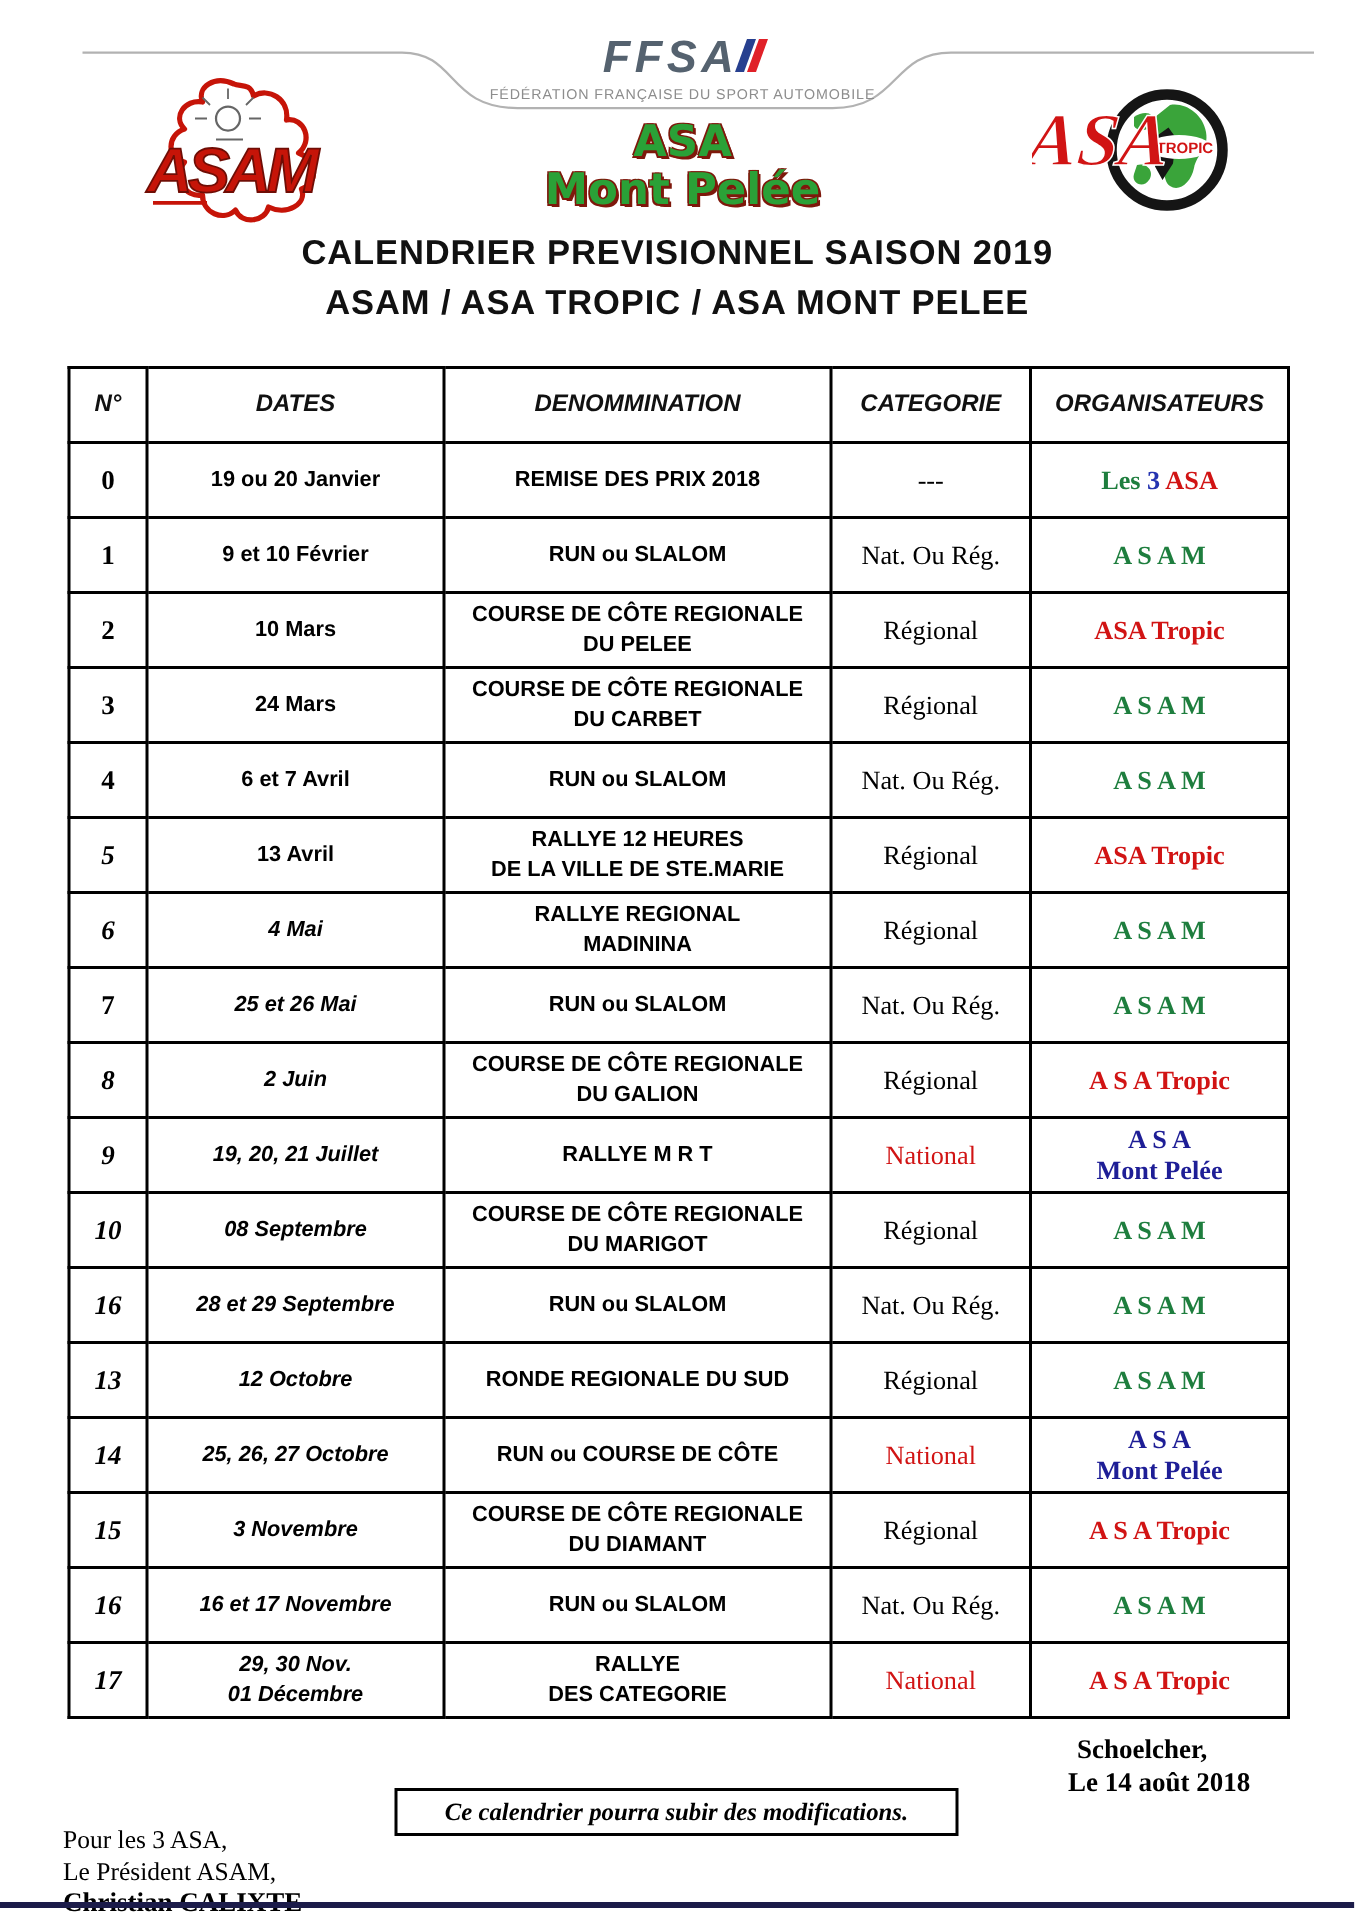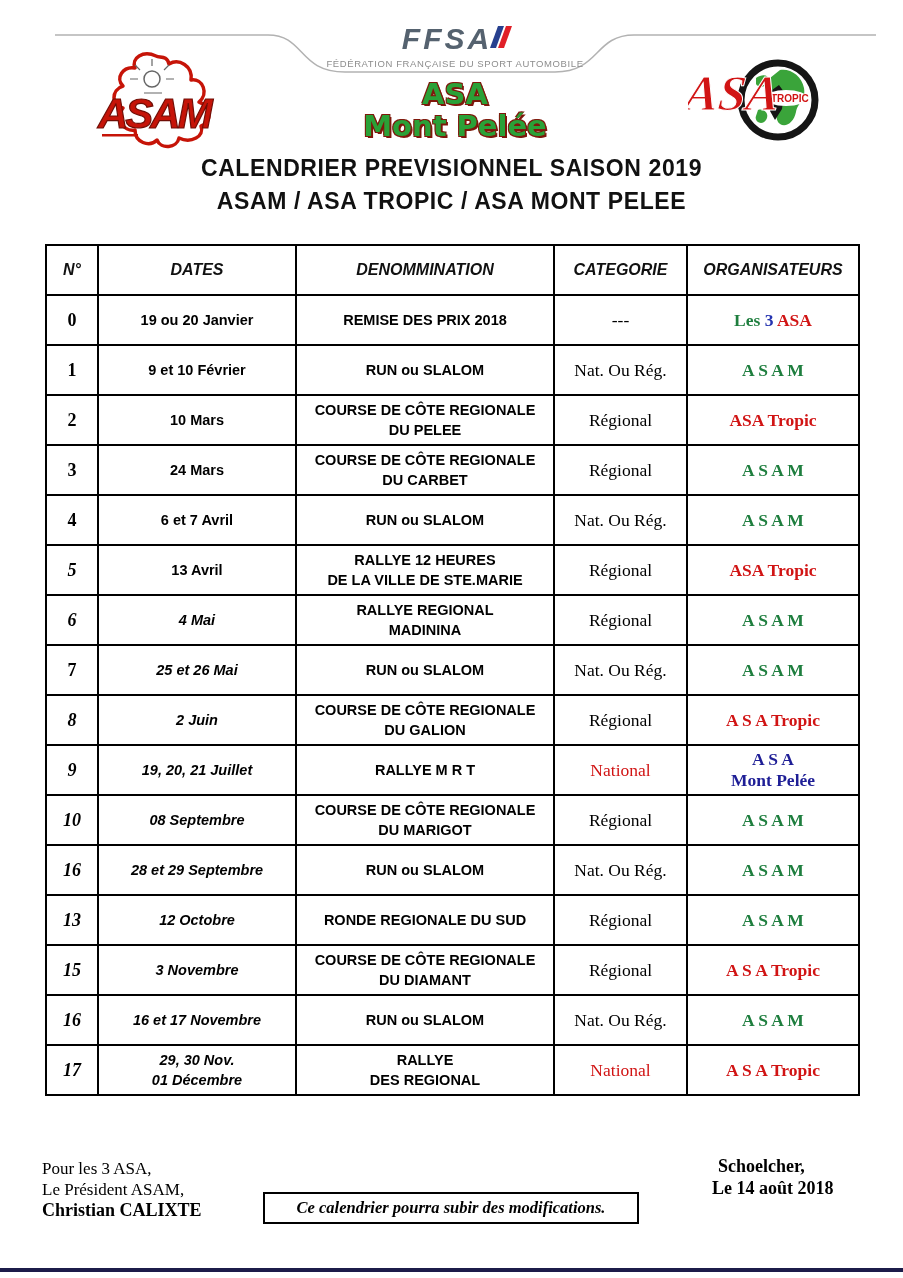--- a/index.html
+++ b/index.html
@@ -34,21 +34,21 @@
   #cal th{font-family:"Liberation Sans",sans-serif;font-style:italic;font-weight:bold;
           font-size:16px;color:#111;}
   .c-num{font-family:"Liberation Serif",serif;font-weight:bold;font-size:18px;}
   .c-date,.c-event{font-family:"Liberation Sans",sans-serif;font-weight:bold;
                    font-size:14.5px;line-height:20px;color:#000;}
   .c-cat{font-family:"Liberation Serif",serif;font-size:17.5px;}
   .c-org{font-family:"Liberation Serif",serif;font-weight:bold;font-size:17.5px;line-height:21px;}
   .it{font-style:italic;}
 
   
-  #foot-left{position:absolute;left:42px;top:1158px;font-family:"Liberation Serif",serif;
+  #foot-left{position:absolute;left:42px;top:1216px;font-family:"Liberation Serif",serif;
              font-size:17px;line-height:21px;color:#000;}
   #foot-left div:last-child{font-weight:bold;font-size:18px;}
   #note-box{position:absolute;left:263px;top:1192px;width:372px;height:28px;line-height:28px;
             border:2px solid #000;text-align:center;font-family:"Liberation Serif",serif;
             font-weight:bold;font-style:italic;font-size:16.5px;color:#000;}
   #foot-right{position:absolute;left:712px;top:1155px;font-family:"Liberation Serif",serif;
               font-weight:bold;font-size:18px;line-height:22px;color:#000;}
   #foot-right div:first-child{padding-left:6px;}
   #bottom-bar{position:absolute;left:0;top:1268px;width:903px;height:4px;background:#1c1c4a;}
 </style>
@@ -283,20 +283,34 @@
           </td>
           <td class="c-event">
             <div>RONDE REGIONALE DU SUD</div>
           </td>
           <td class="c-cat" style="color: rgb(0, 0, 0);">Régional</td>
           <td class="c-org">
             <div><span style="color: rgb(30, 126, 62);">A S A M</span></div>
           </td>
         </tr>
         <tr>
+          <td class="c-num it">14</td>
+          <td class="c-date it">
+            <div>25, 26, 27 Octobre</div>
+          </td>
+          <td class="c-event">
+            <div>RUN ou COURSE DE CÔTE</div>
+          </td>
+          <td class="c-cat" style="color: rgb(209, 20, 20);">National</td>
+          <td class="c-org">
+            <div><span style="color: rgb(30, 30, 150);">A S A</span></div>
+            <div><span style="color: rgb(30, 30, 150);">Mont Pelée</span></div>
+          </td>
+        </tr>
+        <tr>
           <td class="c-num it">15</td>
           <td class="c-date it">
             <div>3 Novembre</div>
           </td>
           <td class="c-event">
             <div>COURSE DE CÔTE REGIONALE</div>
             <div>DU DIAMANT</div>
           </td>
           <td class="c-cat" style="color: rgb(0, 0, 0);">Régional</td>
           <td class="c-org">
@@ -317,21 +331,21 @@
           </td>
         </tr>
         <tr>
           <td class="c-num it">17</td>
           <td class="c-date it">
             <div>29, 30 Nov.</div>
             <div>01 Décembre</div>
           </td>
           <td class="c-event">
             <div>RALLYE</div>
-            <div>DES REGIONAL</div>
+            <div>DES CATEGORIE</div>
           </td>
           <td class="c-cat" style="color: rgb(209, 20, 20);">National</td>
           <td class="c-org">
             <div><span style="color: rgb(209, 20, 20);">A S A Tropic</span></div>
           </td>
         </tr>
       </tbody>
   </table>
 
   <div id="foot-left">

